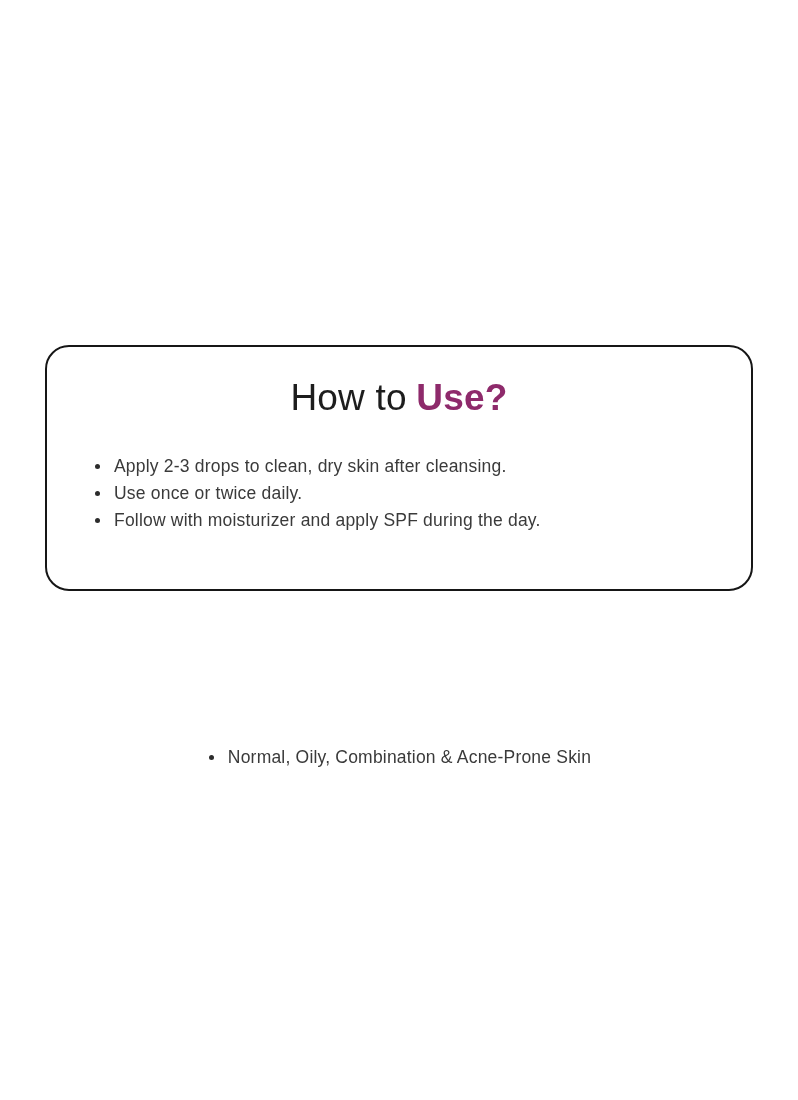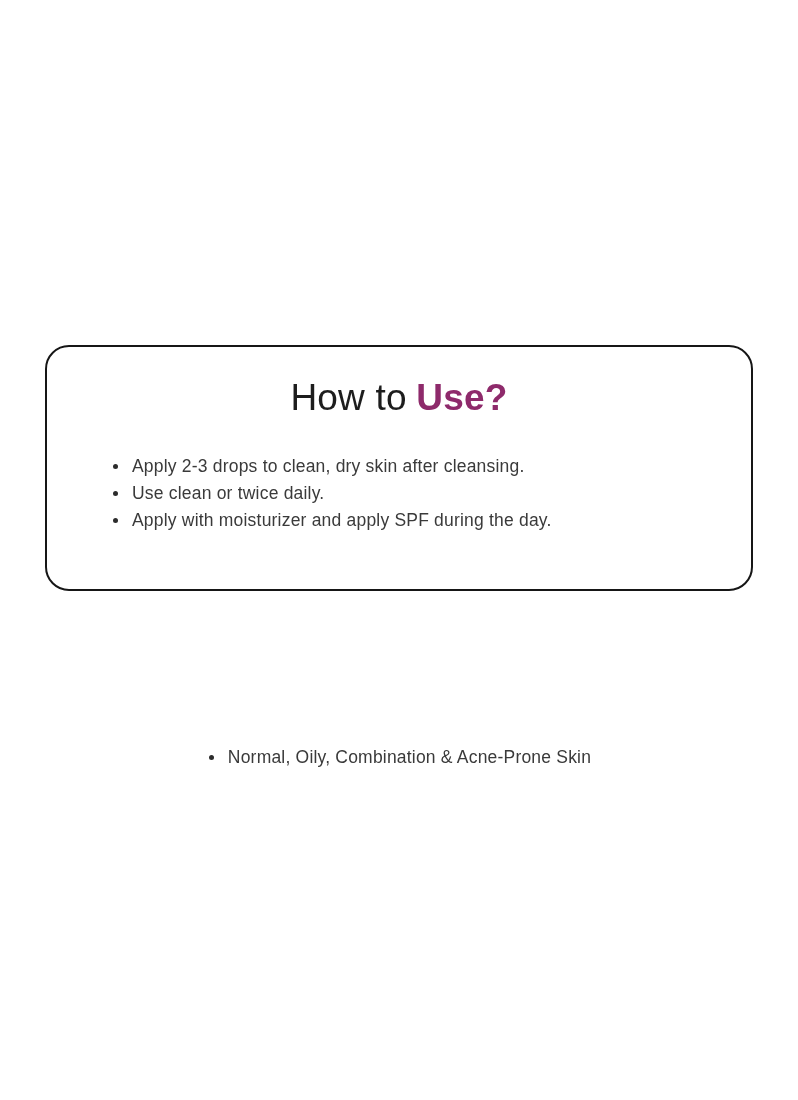--- a/index.html
+++ b/index.html
@@ -49,21 +49,21 @@
     margin-left: 0.26em;
   }
   .bullet-list {
     margin: 0;
     padding: 0;
     list-style: none;
   }
   .how-list {
     position: absolute;
     top: 106px;
-    left: 64px;
+    left: 46px;
     right: 28px;
   }
   .bullet-list li {
     position: relative;
     padding-left: 21px;
     font-size: 17.5px;
     line-height: 27px;
     color: #3a3a3a;
     letter-spacing: 0.2px;
   }
@@ -93,22 +93,22 @@
 </head>
 <body>
 
 <div class="page">
 
   <div class="how-card">
     <h2 class="section-title" style="margin:0;"><span>How to</span><span class="accent">Use?</span></h2>
 
     <ul class="bullet-list how-list">
       <li>Apply 2-3 drops to clean, dry skin after cleansing.</li>
-      <li>Use clean or twice daily.</li>
-      <li>Apply with moisturizer and apply SPF during the day.</li>
+      <li>Use once or twice daily.</li>
+      <li>Follow with moisturizer and apply SPF during the day.</li>
     </ul>
   </div>
 
 
   <ul class="bullet-list suitable-list">
     <li>Normal, Oily, Combination &amp; Acne-Prone Skin</li>
   </ul>
 
 </div>
 

